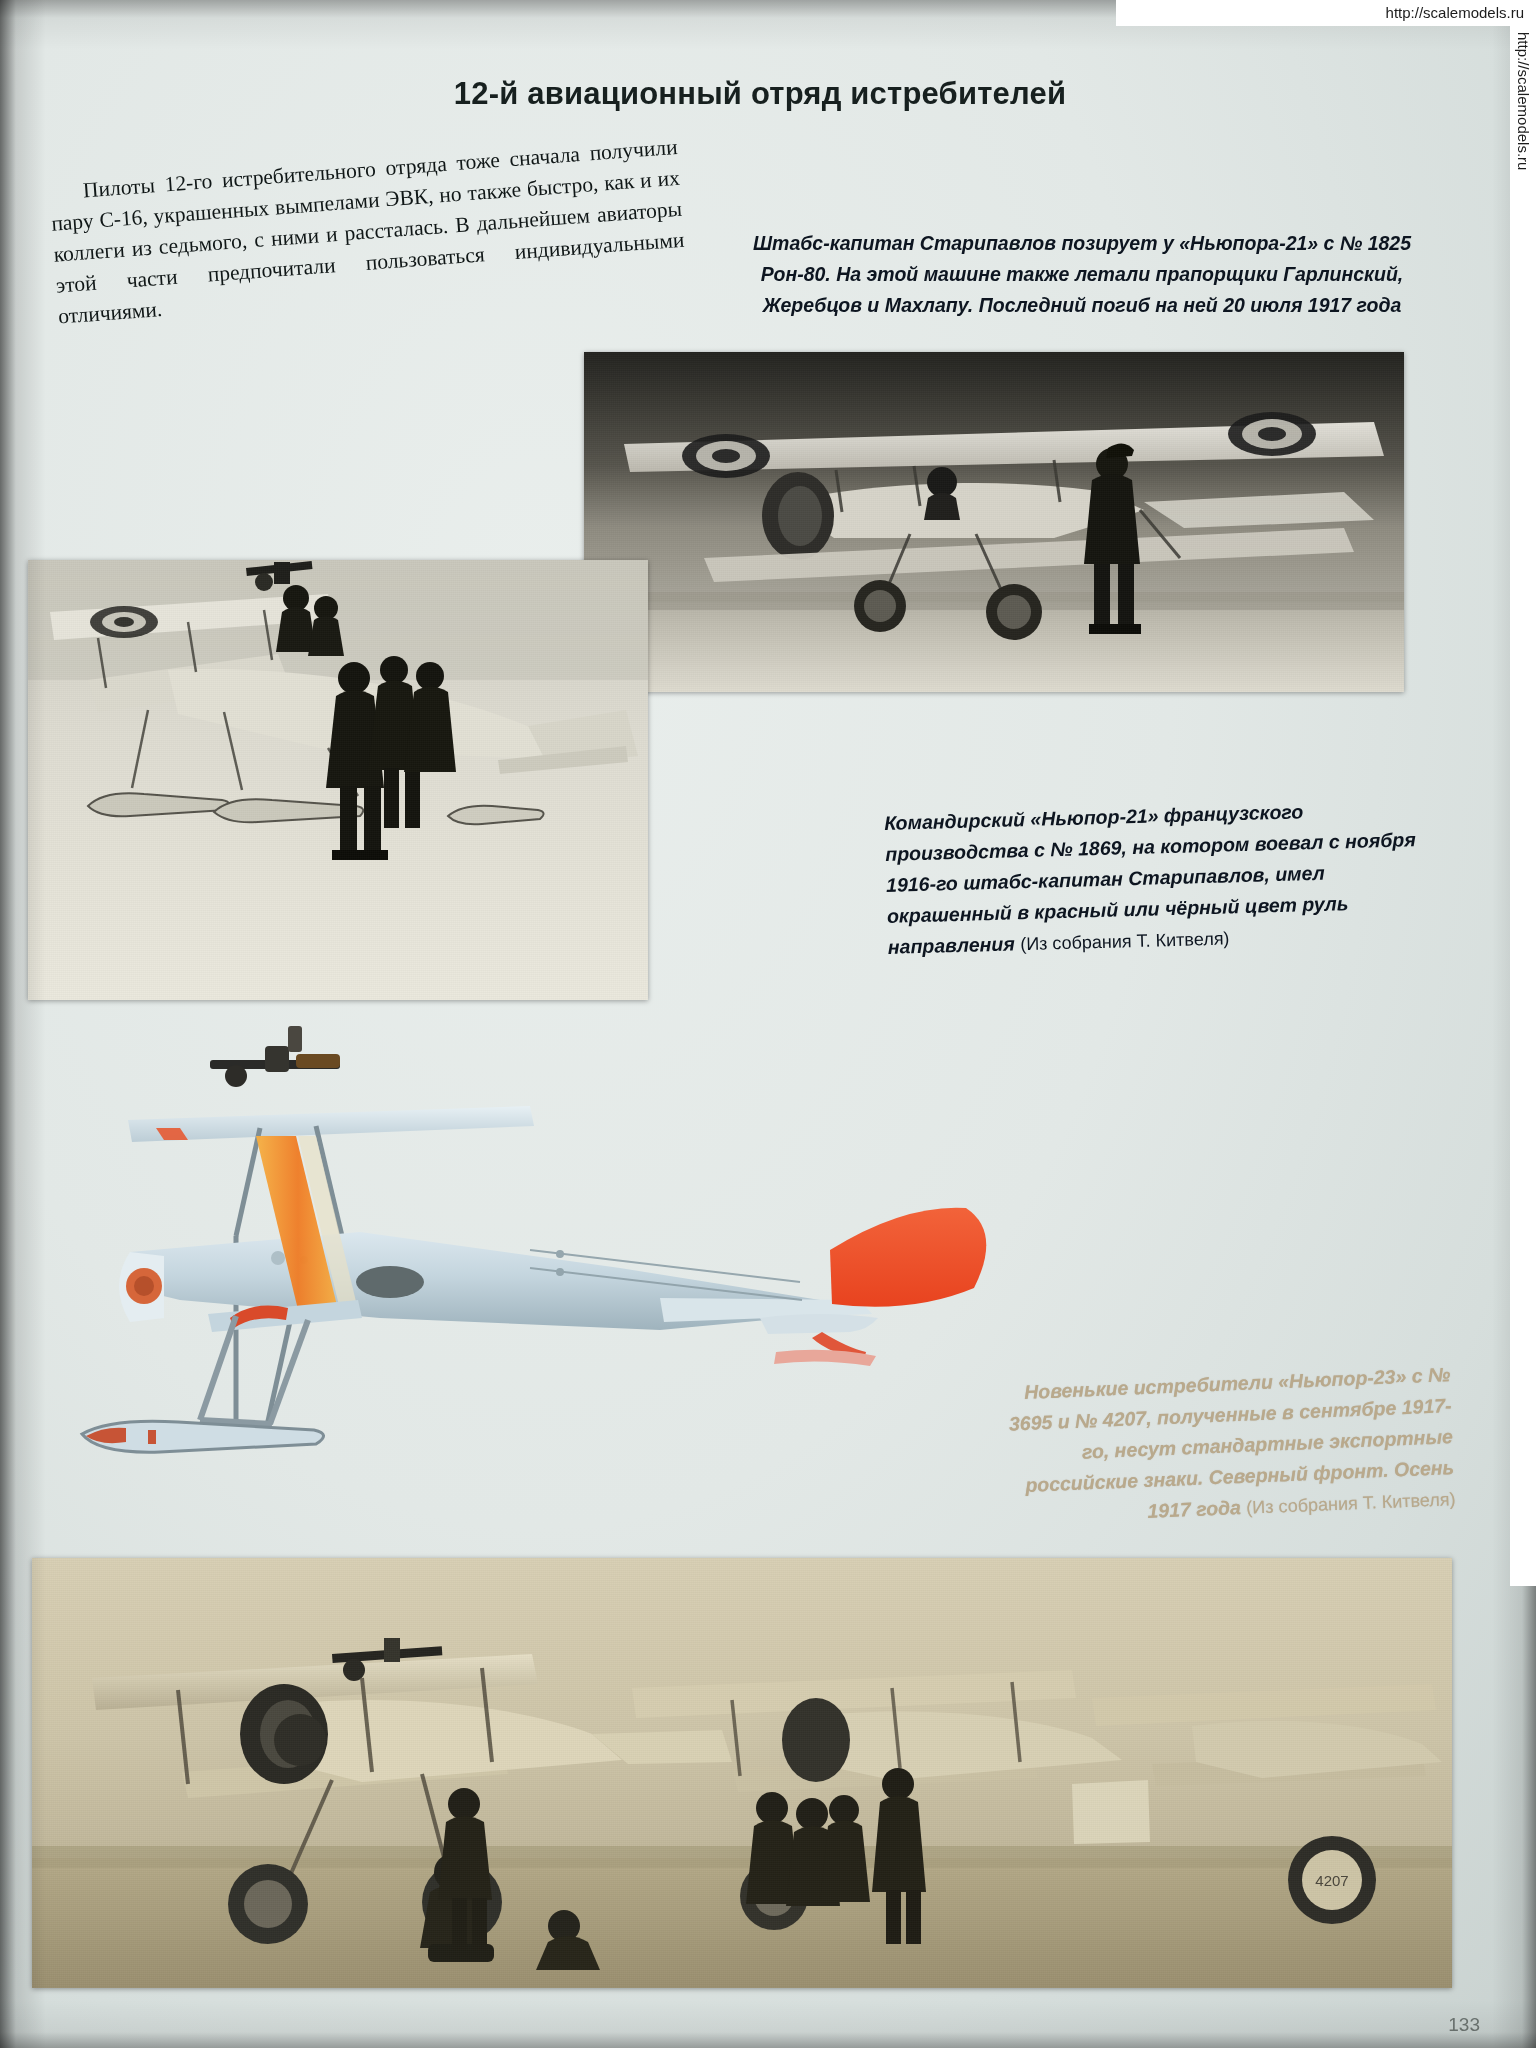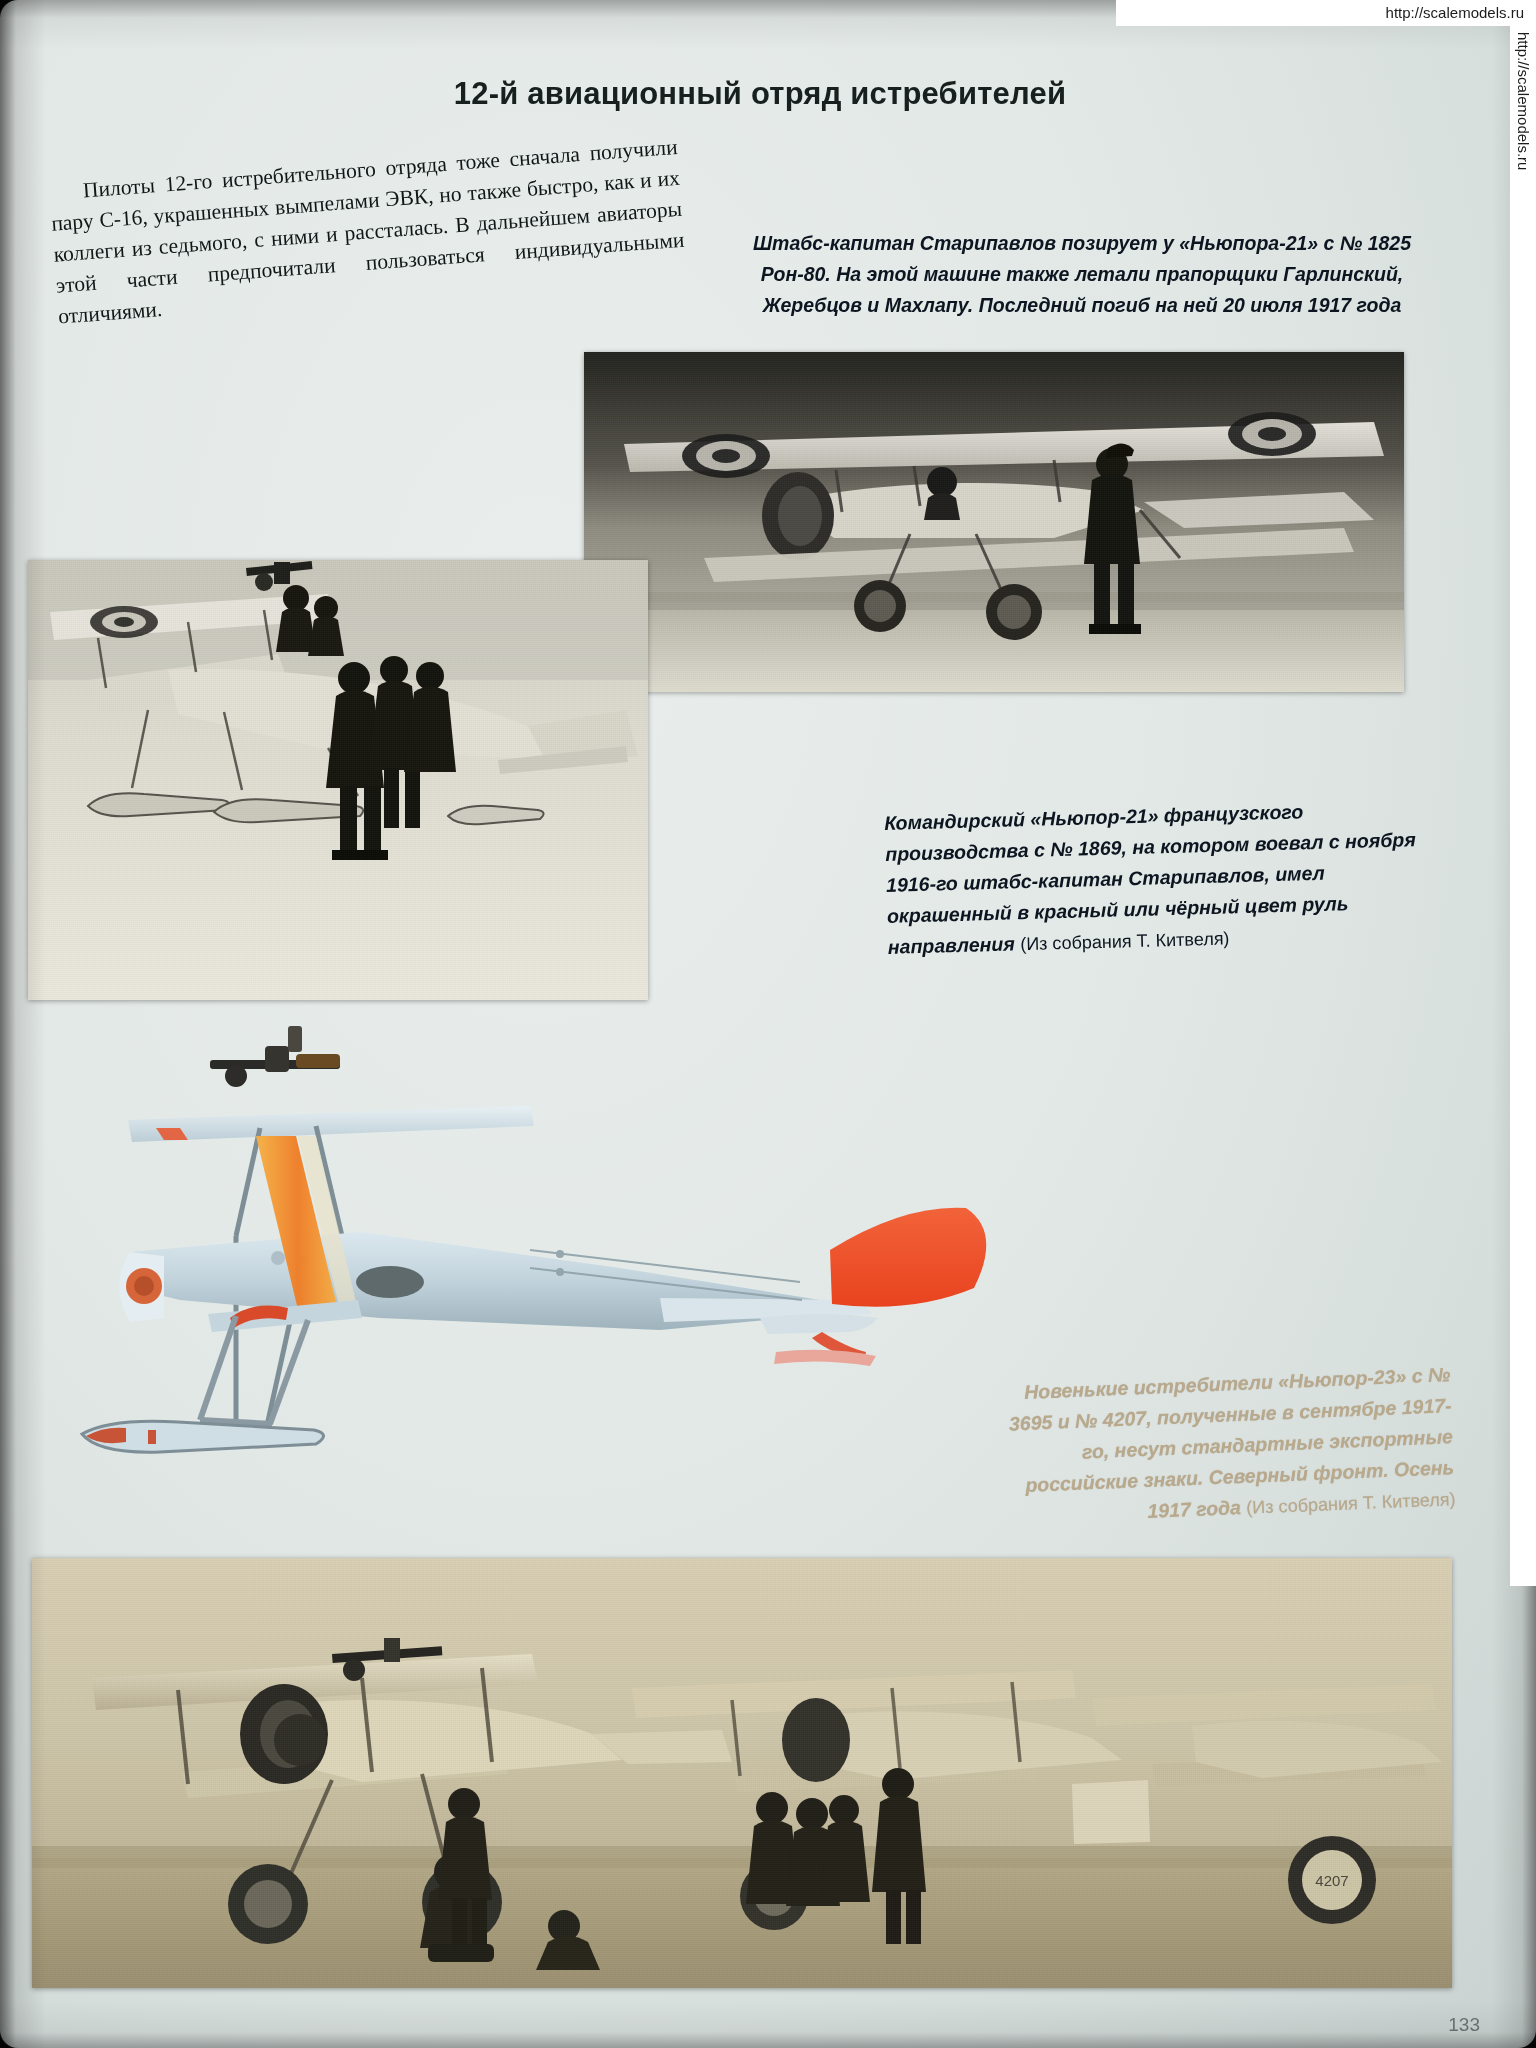--- a/index.html
+++ b/index.html
@@ -14,21 +14,20 @@
     overflow: hidden;
     font-family: "Liberation Serif", serif;
   }
 
   
   #page {
     position: absolute;
     inset: 0;
     background:
       radial-gradient(ellipse at 35% 30%, #e9eeec 0%, #e2e8e6 45%, #d6dedc 75%, #c9d2d0 100%);
-    border-radius: 18px;
   }
   
   #page::after {
     content: "";
     position: absolute;
     inset: 0;
     pointer-events: none;
     background:
       linear-gradient(to right, rgba(0,0,0,0.55) 0px, rgba(0,0,0,0.12) 16px, rgba(0,0,0,0) 46px),
       linear-gradient(to left, rgba(0,0,0,0.42) 0px, rgba(0,0,0,0.10) 14px, rgba(0,0,0,0) 44px),

